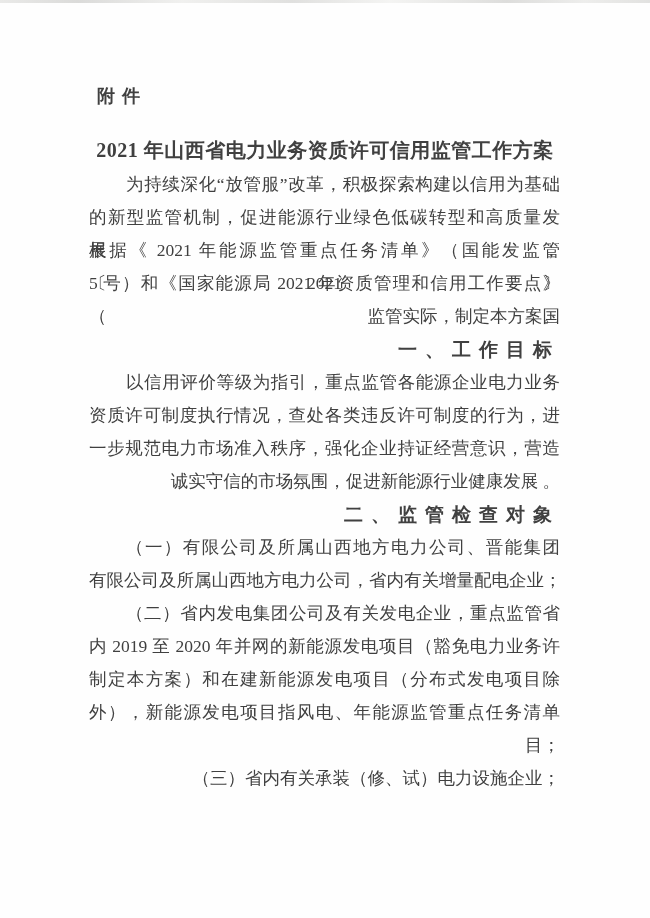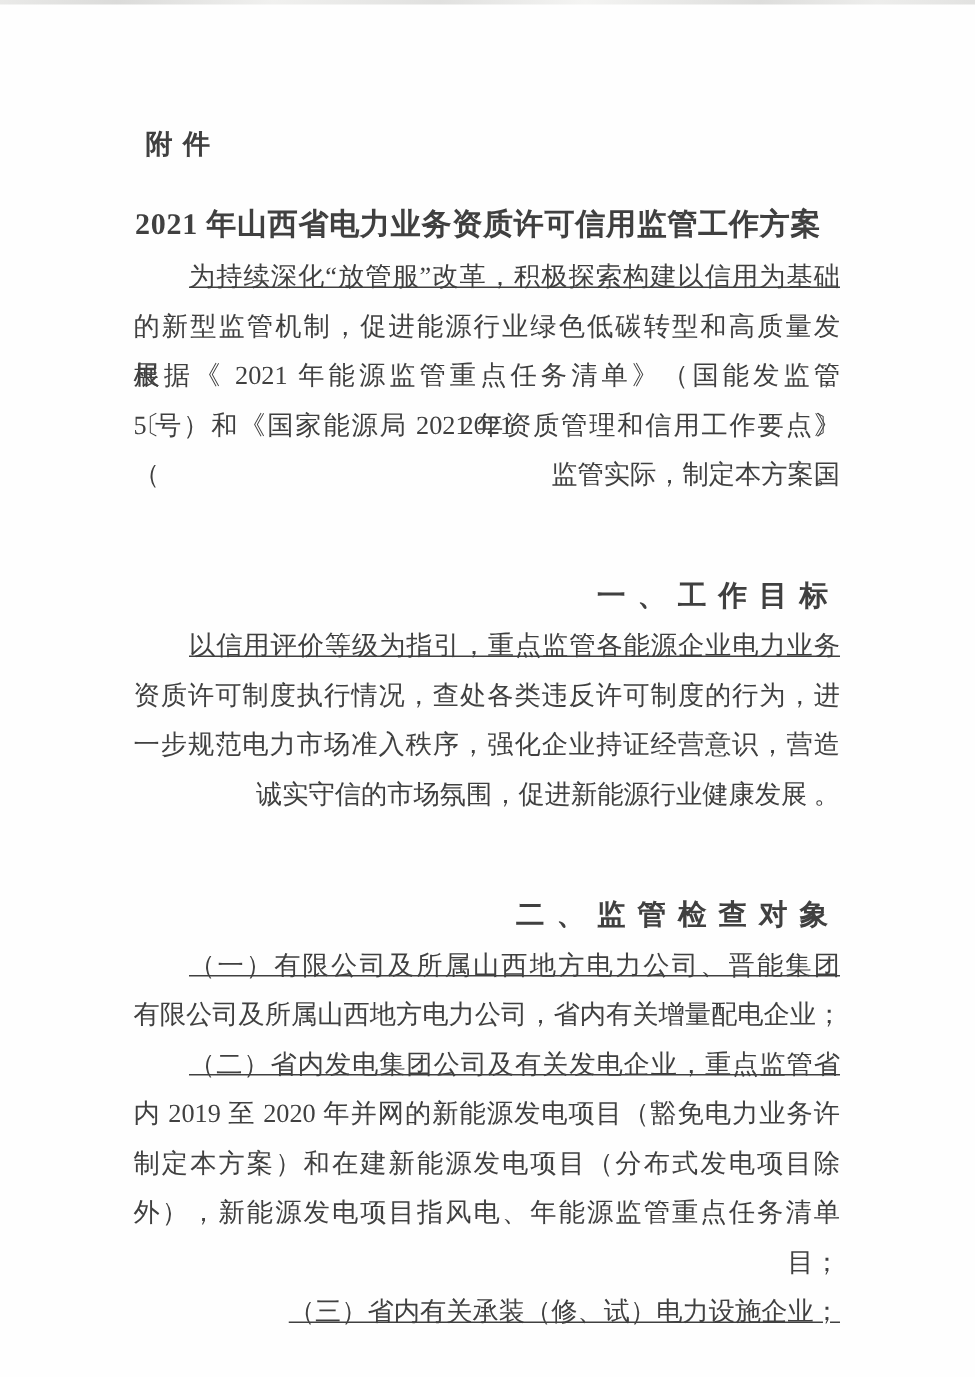--- a/index.html
+++ b/index.html
@@ -33,20 +33,21 @@
     font-weight: bold;
     font-size: 18px;
     letter-spacing: 7px;
     line-height: 20px;
   }
   .doc-title {
     position: absolute;
     top: 123px;
     left: 90px;
     width: 470px;
+    text-align: center;
     white-space: nowrap;
     font-weight: bold;
     font-size: 20px;
     line-height: 28px;
     font-family: "Liberation Serif", serif;
     letter-spacing: 0.5px;
   }
   .doc-body {
     position: absolute;
     top: 168px;
@@ -60,29 +61,27 @@
     text-align: right;
     height: 33px;
   }
   .line.fill {
     white-space: normal;
     text-align: justify;
     text-align-last: justify;
   }
   .line.indent {
     text-indent: 37px;
-    text-decoration: underline;
   }
   .line.heading {
     font-family: "Liberation Sans", sans-serif;
     font-weight: bold;
     font-size: 19px;
     letter-spacing: 8px;
     text-indent: 39px;
-    margin-top: 48px;
   }
 </style>
 </head>
 <body>
 
 <div class="page">
   <div class="scan-edge"></div>
   <div class="attachment">附件</div>
   <h1 class="doc-title">2021 年山西省电力业务资质许可信用监管工作方案</h1>
   <div class="doc-body">

